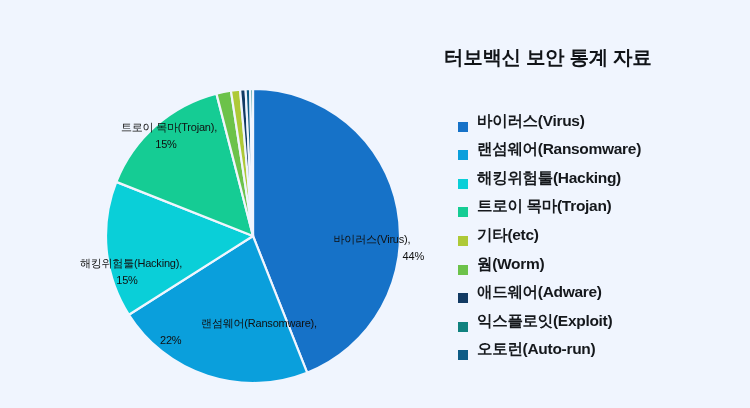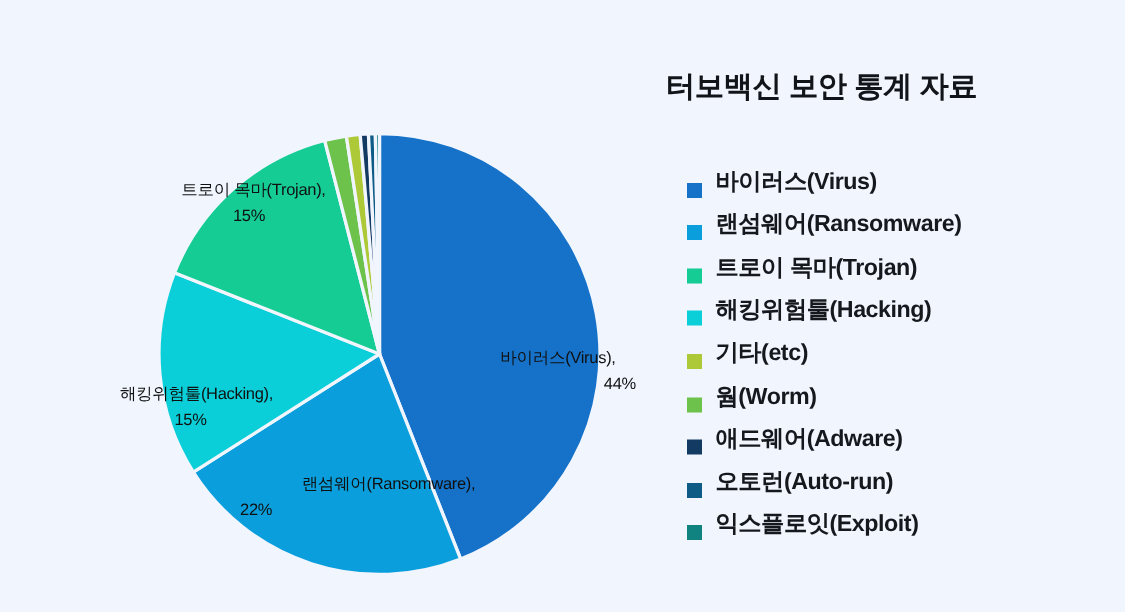--- a/index.html
+++ b/index.html
@@ -168,43 +168,43 @@
     <div id="legend">
         <div class="legend-item">
           <span class="legend-swatch" style="background: rgb(22, 114, 200);"></span>
           <span class="legend-label">바이러스(Virus)</span>
         </div>
         <div class="legend-item">
           <span class="legend-swatch" style="background: rgb(10, 159, 220);"></span>
           <span class="legend-label">랜섬웨어(Ransomware)</span>
         </div>
         <div class="legend-item">
+          <span class="legend-swatch" style="background: rgb(10, 207, 216);"></span>
+          <span class="legend-label">해킹위험툴(Hacking)</span>
+        </div>
+        <div class="legend-item">
           <span class="legend-swatch" style="background: rgb(21, 204, 148);"></span>
           <span class="legend-label">트로이 목마(Trojan)</span>
         </div>
         <div class="legend-item">
-          <span class="legend-swatch" style="background: rgb(10, 207, 216);"></span>
-          <span class="legend-label">해킹위험툴(Hacking)</span>
-        </div>
-        <div class="legend-item">
           <span class="legend-swatch" style="background: rgb(174, 201, 55);"></span>
           <span class="legend-label">기타(etc)</span>
         </div>
         <div class="legend-item">
           <span class="legend-swatch" style="background: rgb(108, 194, 74);"></span>
           <span class="legend-label">웜(Worm)</span>
         </div>
         <div class="legend-item">
           <span class="legend-swatch" style="background: rgb(18, 58, 99);"></span>
           <span class="legend-label">애드웨어(Adware)</span>
         </div>
         <div class="legend-item">
+          <span class="legend-swatch" style="background: rgb(16, 130, 127);"></span>
+          <span class="legend-label">익스플로잇(Exploit)</span>
+        </div>
+        <div class="legend-item">
           <span class="legend-swatch" style="background: rgb(14, 92, 134);"></span>
           <span class="legend-label">오토런(Auto-run)</span>
         </div>
-        <div class="legend-item">
-          <span class="legend-swatch" style="background: rgb(16, 130, 127);"></span>
-          <span class="legend-label">익스플로잇(Exploit)</span>
-        </div>
       </div>
   </div>
 
 </div>
 
 </body></html>

